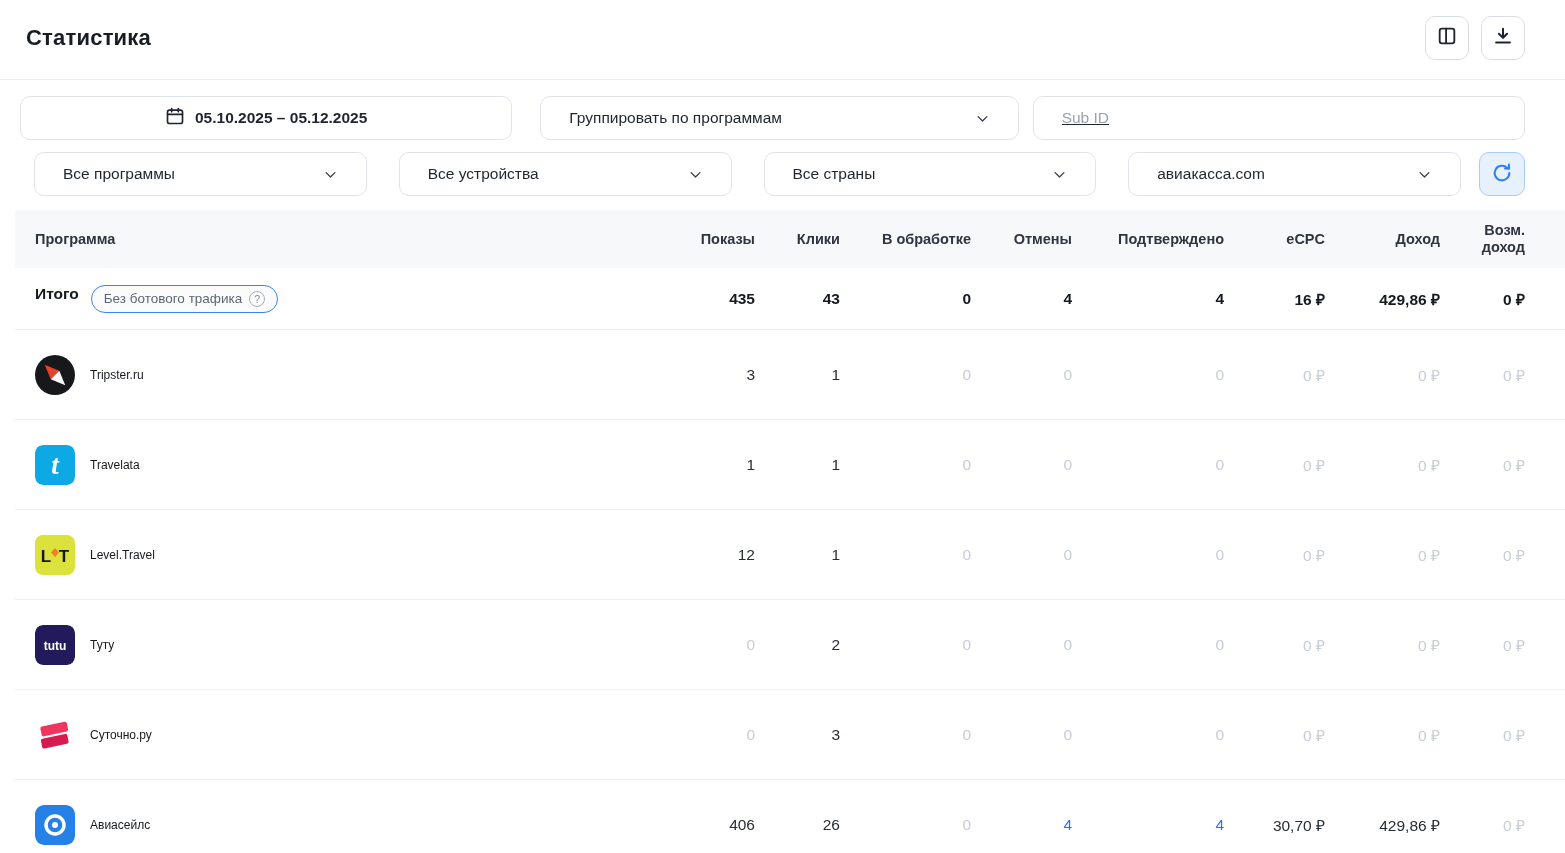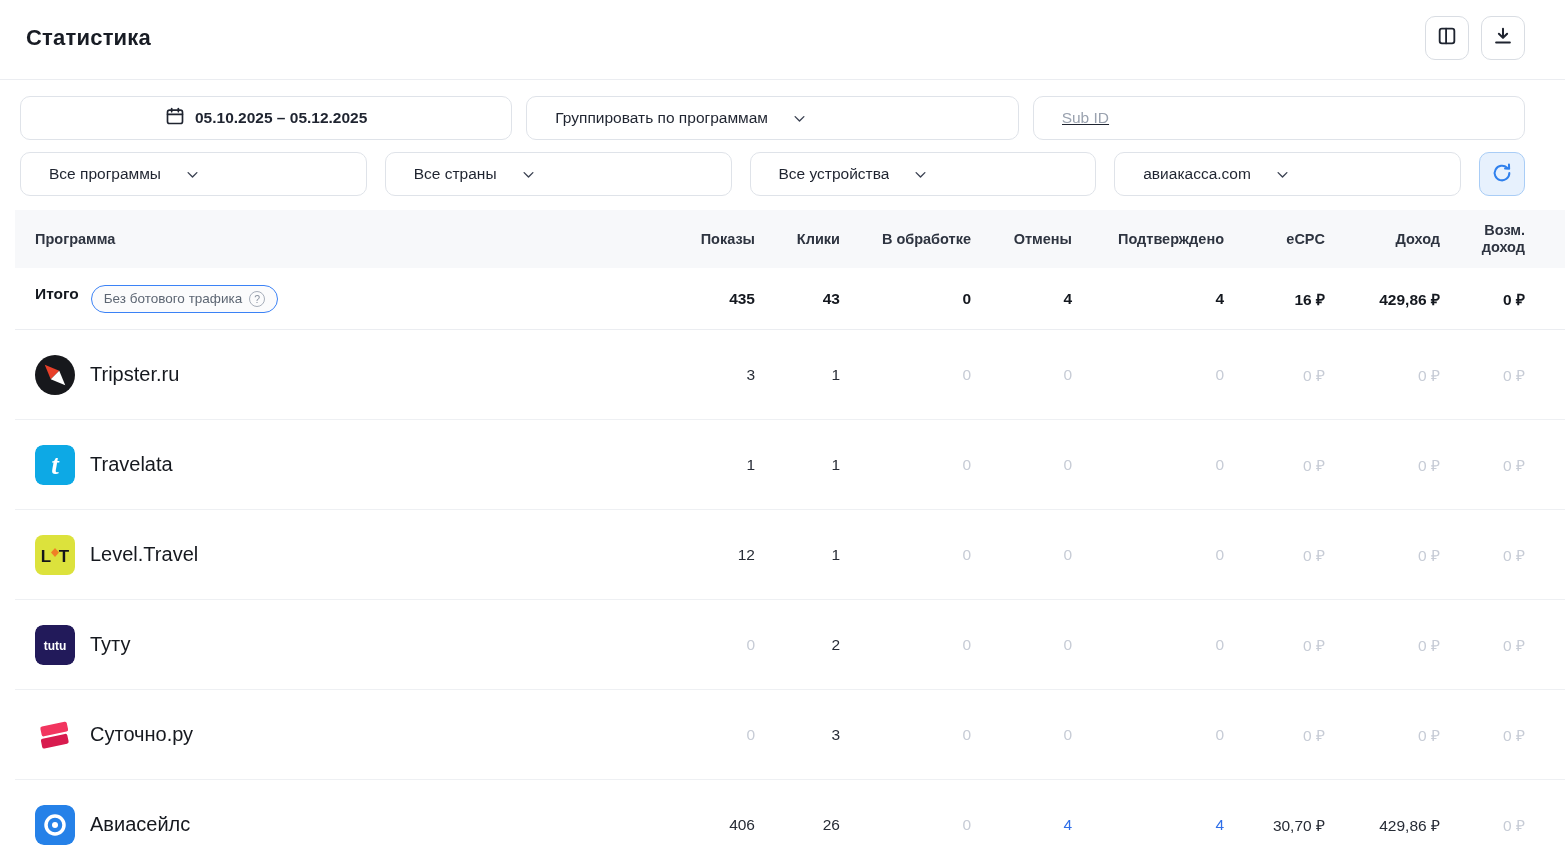--- a/index.html
+++ b/index.html
@@ -30,21 +30,21 @@
   
   .filters { padding: 16px 40px 14px 20px; display: flex; flex-direction: column; gap: 12px; }
   .filters-row1 { display: grid; grid-template-columns: 1fr 1fr 1fr; gap: 14px; }
   .filters-row2 { display: grid; grid-template-columns: 1fr 1fr 1fr 1fr 46px; gap: 18px; }
   .control {
     height: 44px; border: 1px solid #dfe3e9; border-radius: 10px;
     background: #fff; display: flex; align-items: center;
     padding: 0 28px; font-size: 15.5px; color: #1f2430; cursor: pointer;
   }
   .date-picker { justify-content: center; gap: 10px; font-weight: bold; }
-  .select { gap: 24px; }
+  .select { justify-content: space-between; gap: 24px; margin-left: 14px; }
   .select .label { white-space: nowrap; overflow: hidden; text-overflow: ellipsis; }
   .chevron svg { width: 15px; height: 15px; display: block; }
   input.control { cursor: text; font-family: "Liberation Sans", sans-serif; text-decoration: underline; }
   input.control::placeholder { color: #9aa2af; }
   .refresh-btn {
     width: 46px; height: 44px; border-radius: 10px;
     border: 1px solid #a9cdf6; background: #e7f1fd;
     display: flex; align-items: center; justify-content: center; cursor: pointer;
   }
   .refresh-btn svg { width: 22px; height: 22px; }
@@ -76,21 +76,21 @@
   .q-icon {
     width: 16px; height: 16px; border: 1px solid #a7aeba; border-radius: 50%;
     display: inline-flex; align-items: center; justify-content: center;
     font-size: 10.5px; color: #8b93a1; cursor: pointer; font-weight: normal;
   }
   .row {
     height: 90px; border-bottom: 1px solid #eef0f3;
     font-size: 15.5px;
   }
   .program-cell { display: flex; align-items: center; gap: 15px; }
-  .program-name { font-size: 20px; color: #16191f; }
+  .program-name { font-size: 12px; color: #16191f; }
   .logo { width: 40px; height: 40px; border-radius: 8px; overflow: hidden; flex: none; }
   .logo svg { width: 100%; height: 100%; display: block; }
   .v-normal { color: #272c36; }
   .v-muted  { color: #c7ccd6; }
   .v-link   { color: #2e6ee8; cursor: pointer; }
 </style>
 </head>
 <body>
 
 <header class="topbar">
@@ -142,29 +142,29 @@
   <div class="filters-row2">
     <div class="control select">
       <span class="label">Все программы</span>
       <span class="chevron">
         <svg viewBox="0 0 24 24" fill="none" stroke="#3b4252" stroke-width="2.2" stroke-linecap="round" stroke-linejoin="round">
             <polyline points="5,9 12,16 19,9"></polyline>
           </svg>
       </span>
     </div>
     <div class="control select">
+      <span class="label">Все устройства</span>
+      <span class="chevron">
+        <svg viewBox="0 0 24 24" fill="none" stroke="#3b4252" stroke-width="2.2" stroke-linecap="round" stroke-linejoin="round">
+            <polyline points="5,9 12,16 19,9"></polyline>
+          </svg>
+      </span>
+    </div>
+    <div class="control select">
       <span class="label">Все страны</span>
-      <span class="chevron">
-        <svg viewBox="0 0 24 24" fill="none" stroke="#3b4252" stroke-width="2.2" stroke-linecap="round" stroke-linejoin="round">
-            <polyline points="5,9 12,16 19,9"></polyline>
-          </svg>
-      </span>
-    </div>
-    <div class="control select">
-      <span class="label">Все устройства</span>
       <span class="chevron">
         <svg viewBox="0 0 24 24" fill="none" stroke="#3b4252" stroke-width="2.2" stroke-linecap="round" stroke-linejoin="round">
             <polyline points="5,9 12,16 19,9"></polyline>
           </svg>
       </span>
     </div>
     <div class="control select">
       <span class="label">авиакасса.com</span>
       <span class="chevron">
         <svg viewBox="0 0 24 24" fill="none" stroke="#3b4252" stroke-width="2.2" stroke-linecap="round" stroke-linejoin="round">

